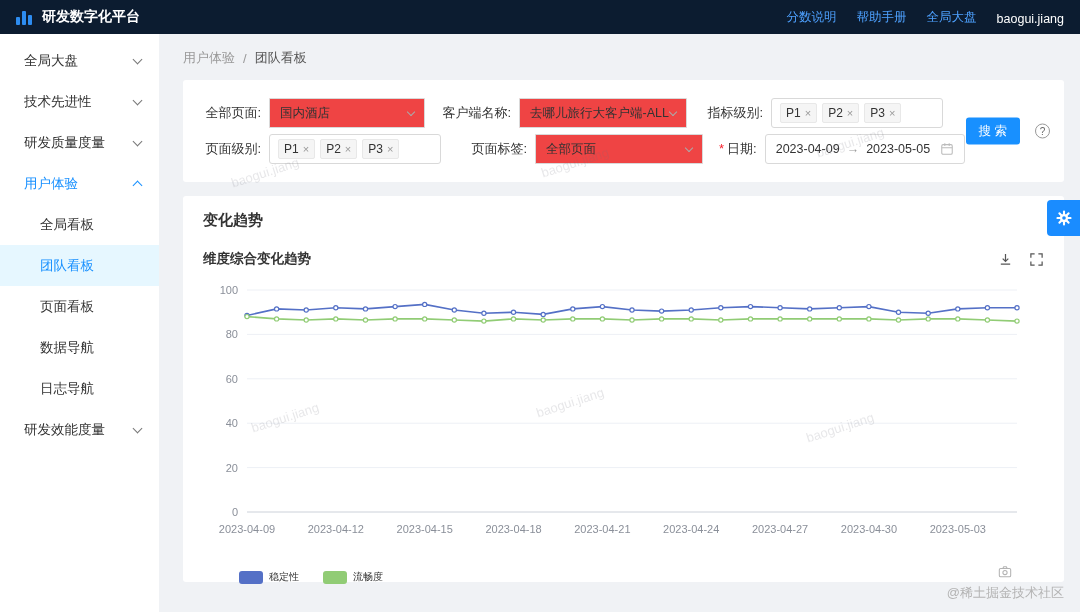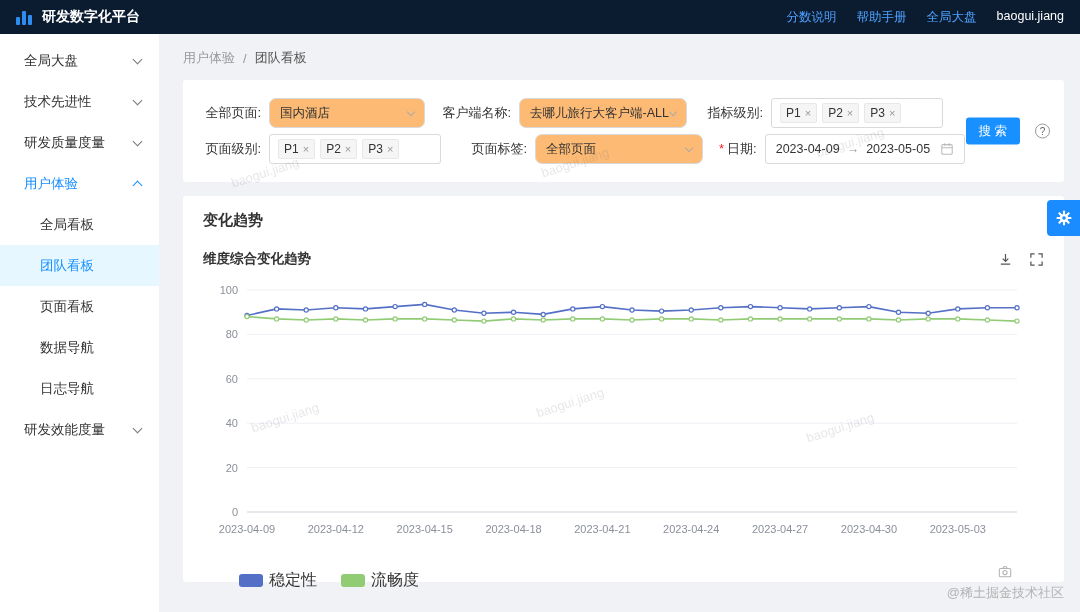--- a/index.html
+++ b/index.html
@@ -5,21 +5,21 @@
   * { margin:0; padding:0; box-sizing:border-box; }
   html,body { width:1080px; height:612px; overflow:hidden; background:#f0f2f5;
     font-family:"Liberation Sans","DejaVu Sans",sans-serif; }
   
   .header { height:34px; background:#0c1c30; display:flex; align-items:center;
     justify-content:space-between; padding:0 16px; position:relative; z-index:20; }
   .header-left { display:flex; align-items:center; gap:8px; }
   .logo { width:18px; height:16px; display:flex; align-items:flex-end; gap:2px; }
   .logo .bar { width:4px; background:#2d8cf0; border-radius:1px; }
   .header-title { color:#fff; font-size:14px; font-weight:bold; }
-  .header-right { display:flex; align-items:flex-start; gap:20px; font-size:12.5px; }
+  .header-right { display:flex; align-items:flex-end; gap:20px; font-size:12.5px; }
   .header-link { color:#4ea1ff; cursor:pointer; }
   .header-user { color:#fff; cursor:pointer; }
   
   .layout { display:flex; height:578px; }
   .sidebar { width:159px; background:#fff; flex-shrink:0; padding-top:6px; }
   .menu-item { height:41px; display:flex; align-items:center; justify-content:space-between;
     padding:0 18px 0 24px; font-size:13.5px; color:#333; cursor:pointer; }
   .menu-item.blue { color:#1890ff; }
   .chev { width:7px; height:7px; border-right:1.4px solid #777; border-bottom:1.4px solid #777;
     transform:rotate(45deg); margin-top:-3px; }
@@ -32,22 +32,22 @@
   .breadcrumb { margin:15px 0 13px 0; font-size:13px; color:#999;
     display:flex; gap:8px; align-items:center; }
   .breadcrumb .current { color:#555; }
   
   .card { background:#fff; border-radius:3px; }
   .filter-card { padding:12px 18px; position:relative; }
   .filter-row { display:flex; align-items:center; margin:6px 0; }
   .fgroup { display:flex; align-items:center; margin-right:16px; }
   .flabel { font-size:13px; color:#333; margin-right:8px; white-space:nowrap; text-align:right; }
   .w60 { min-width:60px; } .w70 { min-width:70px; }
-  .sel { position:relative; height:30px; border:1px solid #d9d9d9; border-radius:7px;
-    background:#fdba74; display:flex; align-items:center; padding:0 24px 0 10px;
+  .sel { position:relative; height:30px; border:1px solid #d9d9d9; border-radius:1px;
+    background:#ef4444; display:flex; align-items:center; padding:0 24px 0 10px;
     font-size:12.5px; color:#333; cursor:pointer; white-space:nowrap; }
   .sel .chev { position:absolute; right:10px; width:6px; height:6px; border-color:#aaa; }
   .tagbox { height:30px; border:1px solid #d9d9d9; border-radius:3px; background:#fff;
     display:flex; align-items:center; padding:0 8px; gap:5px; cursor:pointer; }
   .tag { background:#f5f5f5; border:1px solid #e8e8e8; border-radius:2px; font-size:12px;
     color:#333; padding:2px 5px; display:flex; align-items:center; gap:4px;justify-content:center; }
   .tag .x { color:#999; font-size:11px; cursor:pointer; line-height:1; }
   .datebox { height:30px; border:1px solid #d9d9d9; border-radius:3px; background:#fff;
     display:flex; align-items:center; justify-content:space-between; padding:0 10px;
     font-size:12.5px; color:#333; gap:8px; cursor:pointer; }
@@ -61,21 +61,21 @@
     font-size:10px; display:flex; align-items:center; justify-content:center; cursor:pointer; }
   
   .chart-card { margin-top:14px; padding:15px 20px; height:386px; position:relative; }
   .panel-title { font-size:15px; font-weight:bold; color:#333; }
   .sub-row { display:flex; align-items:center; justify-content:space-between; margin-top:20px; }
   .sub-title { font-size:13.5px; font-weight:bold; color:#333; }
   .sub-icons { display:flex; gap:16px; align-items:center; }
   .icon-btn { cursor:pointer; display:flex; }
   #trend-svg { display:block; margin-top:12px; width:828px; height:262px; }
   .legend { display:flex; gap:24px; margin:28px 0 0 36px; align-items:center; }
-  .legend-item { display:flex; align-items:center; gap:6px; font-size:16px; color:#333; cursor:pointer; }
+  .legend-item { display:flex; align-items:center; gap:6px; font-size:10px; color:#333; cursor:pointer; }
   .legend-marker { width:24px; height:13px; border-radius:3px; }
   
   .gear-btn { position:absolute; top:200px; right:0; width:33px; height:36px; background:#1a8cff;
     border-radius:4px 0 0 4px; display:flex; align-items:center; justify-content:center;
     cursor:pointer; z-index:30; }
   .watermarks { position:absolute; left:0; top:0; width:1080px; height:612px;
     pointer-events:none; z-index:40; }
   .wm { position:absolute; color:rgba(110,115,125,0.17); font-size:13px;
     transform:rotate(-18deg); white-space:nowrap; }
   .credit { position:absolute; right:16px; bottom:10px; color:#b3b3b3; font-size:13px;

